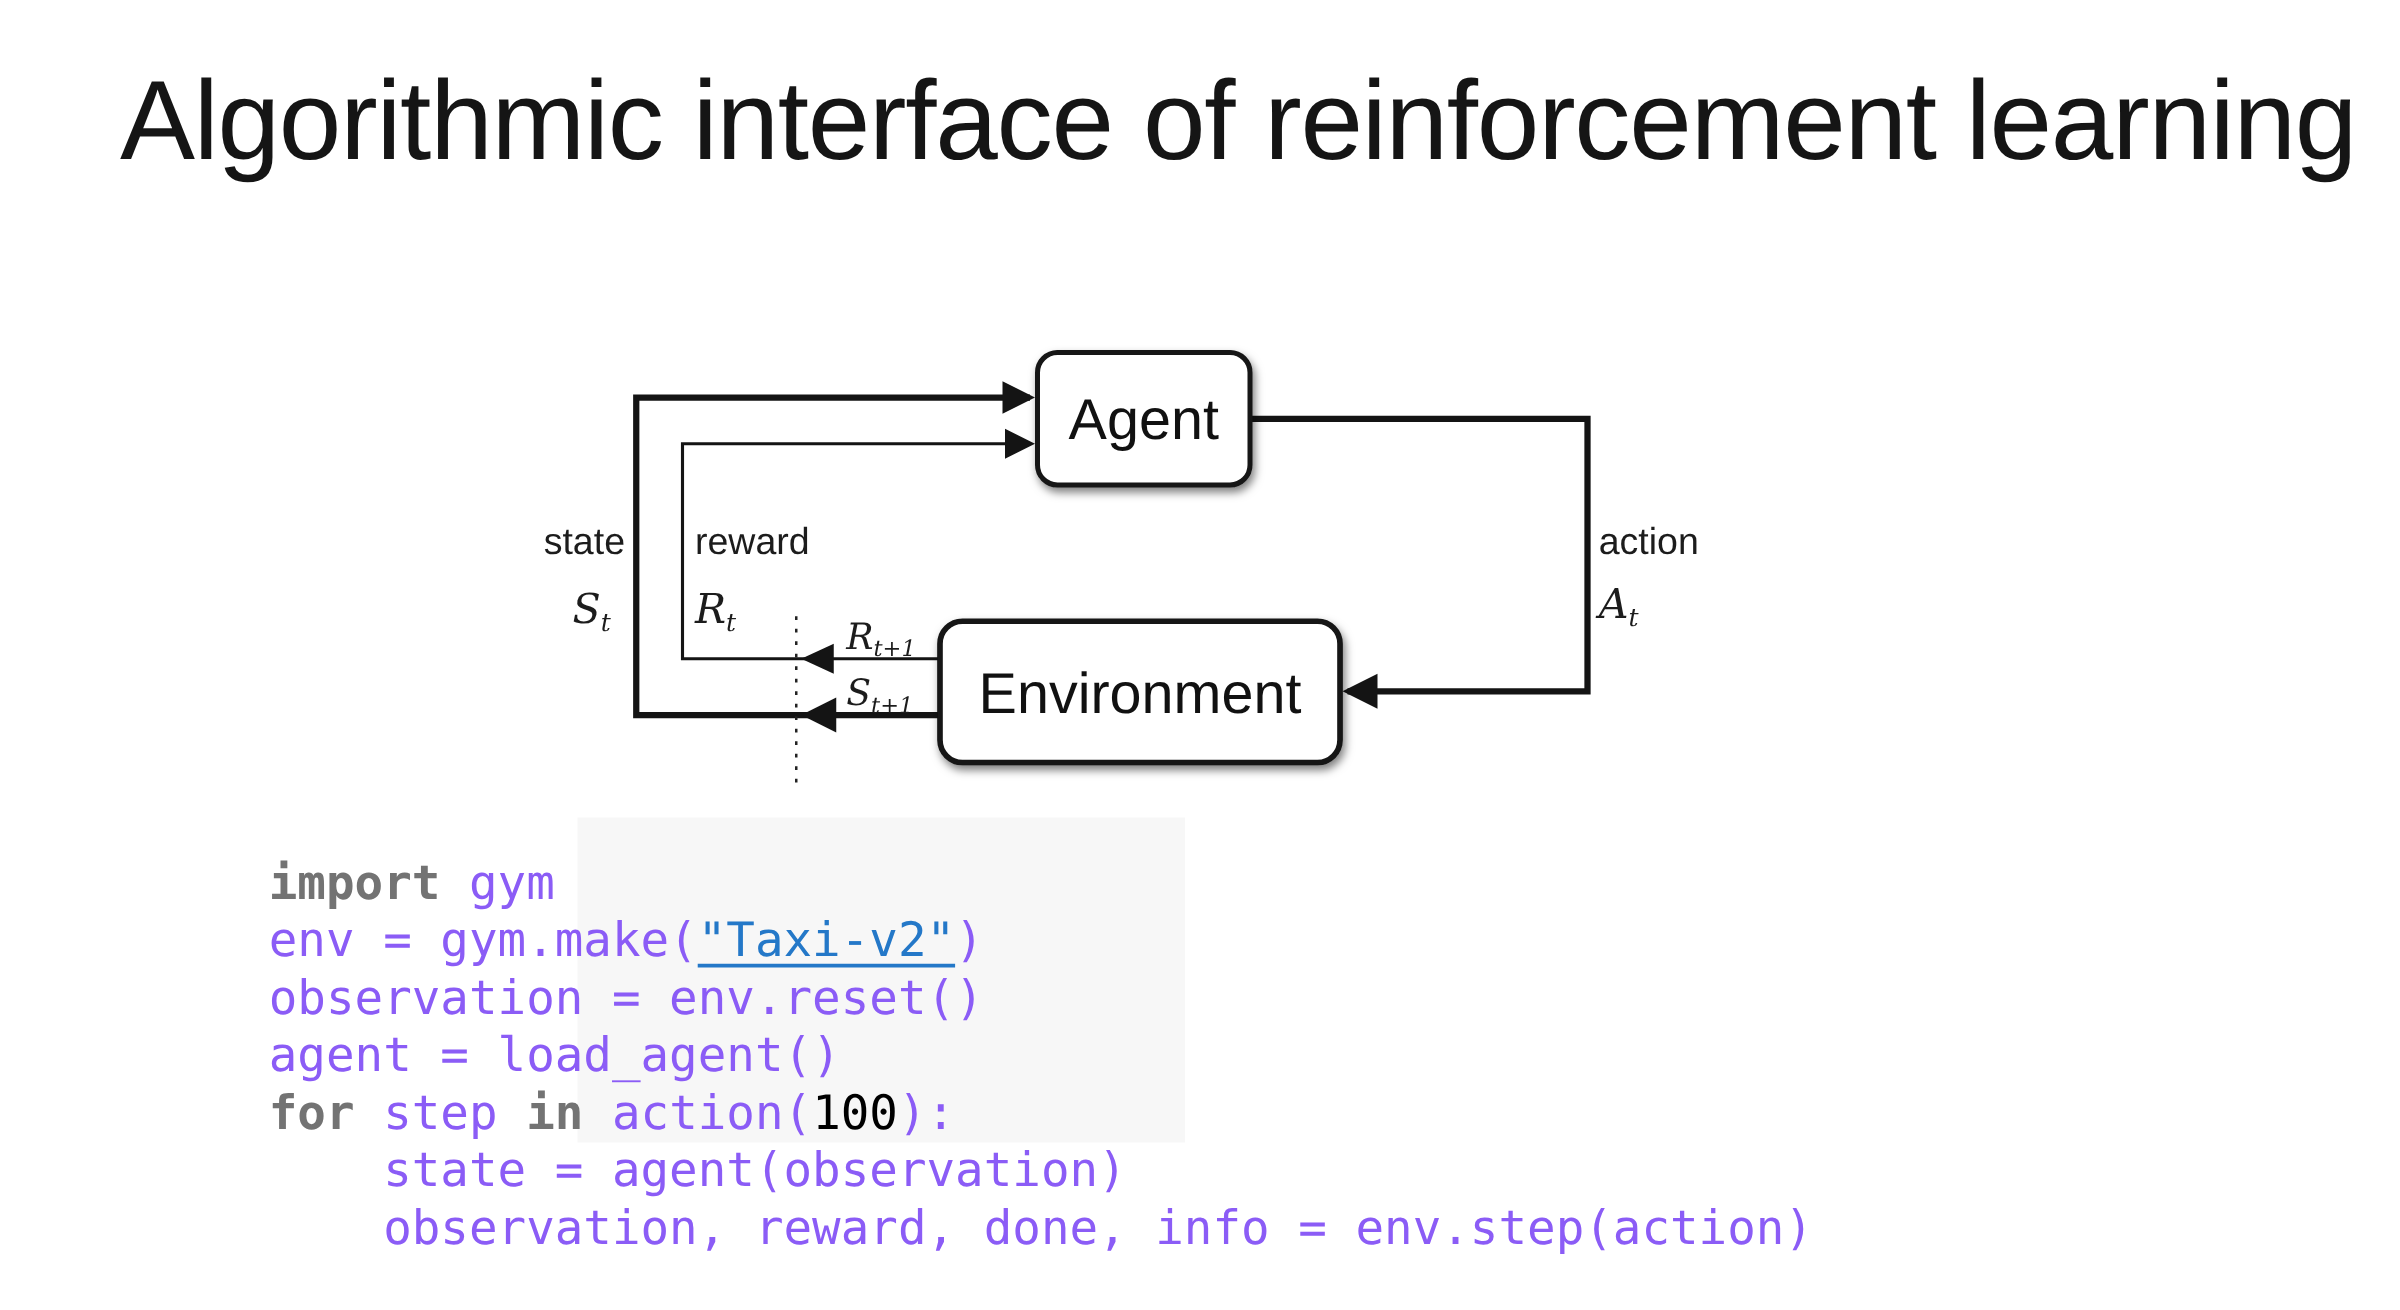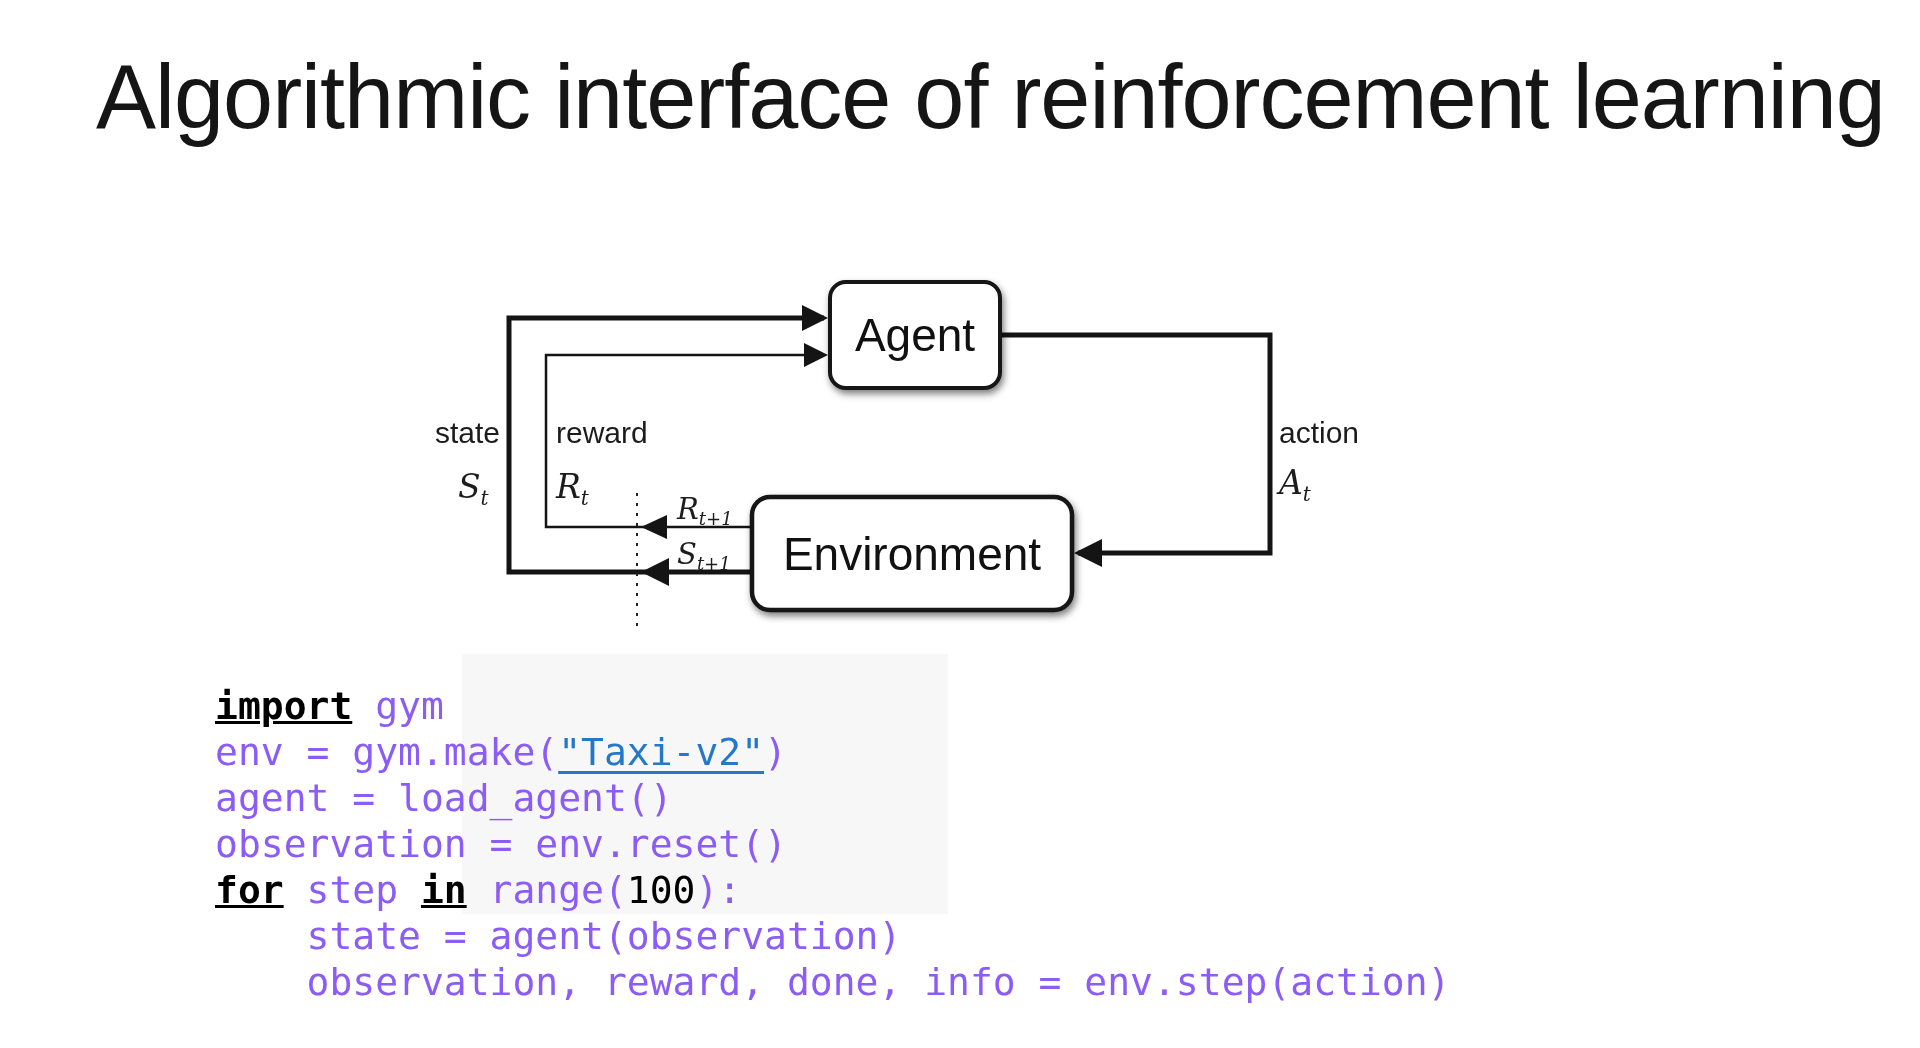--- a/index.html
+++ b/index.html
@@ -22,21 +22,21 @@
   .code-artifact{
     position:absolute;left:462px;top:654px;width:486px;height:260px;
     background:#f7f7f7;z-index:0;
   }
   .code-block{
     position:absolute;left:215px;top:683px;z-index:1;
     font-family:"DejaVu Sans Mono","Liberation Mono",monospace;
     font-size:38px;line-height:46px;color:#3d3d3d;
   }
   .code-line{white-space:pre;}
-  .tok-kw{font-weight:bold;color:#000000;text-decoration:underline;}
+  .tok-kw{font-weight:bold;color:#737373;}
   .tok-pl{color:#8b5cf6;}
   .tok-str{color:#2478c8;text-decoration:underline;text-decoration-thickness:3px;text-underline-offset:6px;}
   .tok-num{color:#000000;}
 </style>
 </head>
 <body>
 
 <div id="stage">
 
   <div class="slide-title">Algorithmic interface of reinforcement learning</div>
@@ -79,20 +79,20 @@
 
     <text class="dmath-sm" x="257" y="279"><tspan>R</tspan><tspan class="dsub-sm" dy="6">t+1</tspan></text>
     <text class="dmath-sm" x="257" y="324"><tspan>S</tspan><tspan class="dsub-sm" dy="6">t+1</tspan></text>
   </svg>
 
   <div class="code-artifact"></div>
 
   <div class="code-block">
       <div class="code-line"><span class="tok-kw">import</span><span class="tok-pl"> gym</span></div>
       <div class="code-line"><span class="tok-pl">env = gym.make(</span><span class="tok-str">"Taxi-v2"</span><span class="tok-pl">)</span></div>
+      <div class="code-line"><span class="tok-pl">observation = env.reset()</span></div>
       <div class="code-line"><span class="tok-pl">agent = load_agent()</span></div>
-      <div class="code-line"><span class="tok-pl">observation = env.reset()</span></div>
-      <div class="code-line"><span class="tok-kw">for</span><span class="tok-pl"> step </span><span class="tok-kw">in</span><span class="tok-pl"> range(</span><span class="tok-num">100</span><span class="tok-pl">):</span></div>
+      <div class="code-line"><span class="tok-kw">for</span><span class="tok-pl"> step </span><span class="tok-kw">in</span><span class="tok-pl"> action(</span><span class="tok-num">100</span><span class="tok-pl">):</span></div>
       <div class="code-line"><span class="tok-pl">    state = agent(observation)</span></div>
       <div class="code-line"><span class="tok-pl">    observation, reward, done, info = env.step(action)</span></div>
     </div>
 
 </div>
 
 </body></html>

